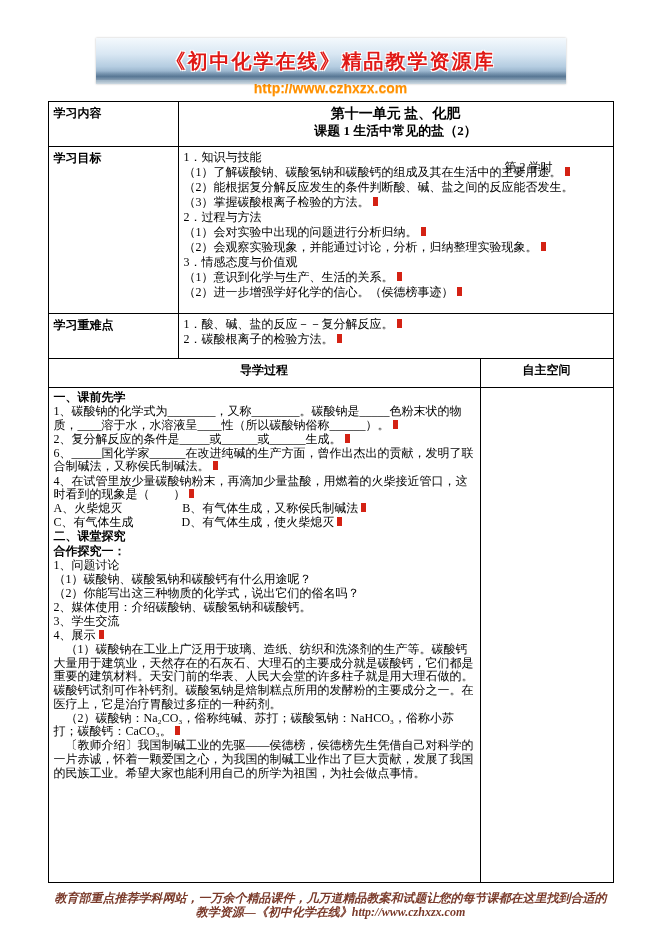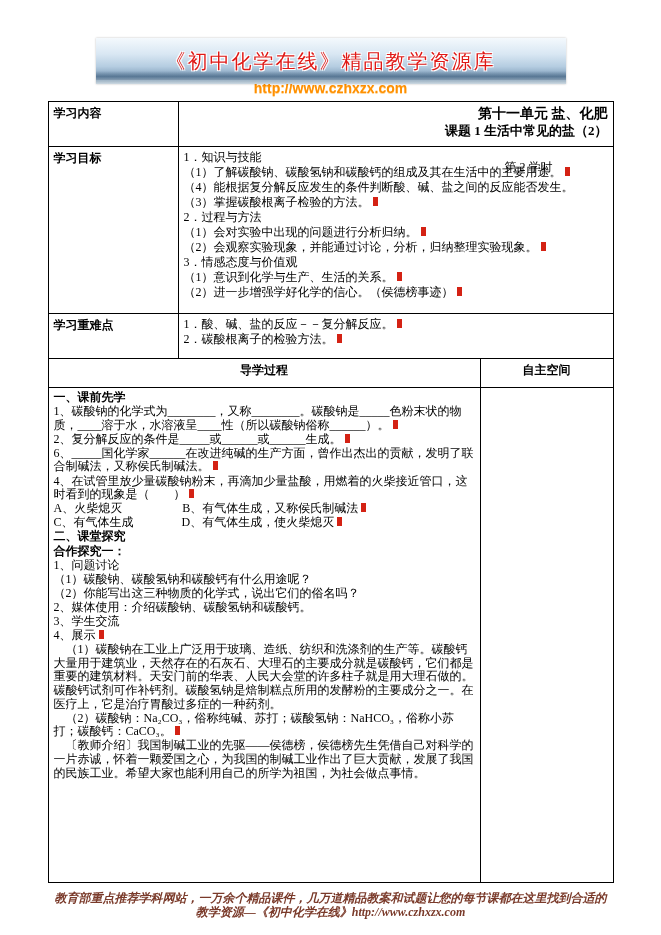--- a/index.html
+++ b/index.html
@@ -6,31 +6,31 @@
   body{width:661px;height:935px;font-family:"Liberation Serif","DejaVu Serif",serif;color:#1a1a1a;}
   .page{position:relative;width:661px;height:935px;overflow:hidden;background:#fff;}
 
   
   .banner{width:470px;height:46px;margin:38px auto 0;position:relative;
     background:linear-gradient(to bottom,#f4f9fd 0%,#d9e7f3 35%,#b5cde1 62%,#7e9db9 84%,#a9bccb 94%,#cdd9e2 100%);
     box-shadow:0 0 2px rgba(0,0,0,.25);
     display:flex;align-items:center;justify-content:center;}
   .banner:after{content:"";position:absolute;left:0;right:0;bottom:4px;height:9px;
     background:linear-gradient(to bottom,rgba(70,100,130,0),rgba(60,90,120,.55) 60%,rgba(90,115,140,.35));}
-  .banner-title{position:relative;z-index:2;color:#e01916;font-weight:normal;font-size:20px;letter-spacing:2px;
+  .banner-title{position:relative;z-index:2;color:#e01916;font-weight:bold;font-size:20px;letter-spacing:2px;
     text-shadow:1px 1px 0 #ffffff,-1px -1px 0 #ffffff,1px -1px 0 #fff,-1px 1px 0 #fff;}
   .banner-url{text-align:center;font-family:"Liberation Sans","DejaVu Sans",sans-serif;
     color:#ff9000;font-weight:bold;font-size:14px;line-height:14px;margin-top:-3px;
     text-shadow:0 1px 0 #ffd9a0;}
 
   
   table.doc{width:565px;margin:6px auto 0;border-collapse:collapse;table-layout:fixed;}
   table.doc td{border:1px solid #000;vertical-align:top;padding:3px 5px;font-size:12px;}
   td.label{vertical-align:middle;text-align:left;font-weight:bold;font-size:13px;color:#000;}
-  td.title-cell{text-align:right;color:#000;}
+  td.title-cell{text-align:center;color:#000;}
   .unit-title{font-weight:bold;font-size:14px;line-height:17px;}
   .topic-line{position:relative;font-weight:bold;font-size:13px;line-height:17px;}
   .session{position:absolute;right:55px;top:1px;font-weight:normal;font-size:12px;margin-top:36px;}
   td.center-head{vertical-align:middle;text-align:center;font-weight:bold;font-size:13px;color:#000;height:22px;}
 
   .red-text{color:#000000;}
   .tline{line-height:15px;}
   .content .tline{line-height:13.6px;margin-bottom:.5px;}
   .tline.bold{font-weight:bold;}
   .tline.ind{text-indent:12px;}
@@ -71,21 +71,21 @@
           <span>课题 1 生活中常见的盐（2）</span>
           <span class="session">第 2 学时</span>
         </div>
       </td>
     </tr>
     <tr>
       <td class="label">学习目标</td>
       <td class="goals-cell red-text" colspan="2">
             <div class="tline"><span>1．知识与技能</span></div>
             <div class="tline"><span>（1）了解碳酸钠、碳酸氢钠和碳酸钙的组成及其在生活中的主要用途。</span><span class="rmark"></span></div>
-            <div class="tline"><span>（4）能根据复分解反应发生的条件判断酸、碱、盐之间的反应能否发生。</span></div>
+            <div class="tline"><span>（2）能根据复分解反应发生的条件判断酸、碱、盐之间的反应能否发生。</span></div>
             <div class="tline"><span>（3）掌握碳酸根离子检验的方法。</span><span class="rmark"></span></div>
             <div class="tline"><span>2．过程与方法</span></div>
             <div class="tline"><span>（1）会对实验中出现的问题进行分析归纳。</span><span class="rmark"></span></div>
             <div class="tline"><span>（2）会观察实验现象，并能通过讨论，分析，归纳整理实验现象。</span><span class="rmark"></span></div>
             <div class="tline"><span>3．情感态度与价值观</span></div>
             <div class="tline"><span>（1）意识到化学与生产、生活的关系。</span><span class="rmark"></span></div>
             <div class="tline"><span>（2）进一步增强学好化学的信心。（侯德榜事迹）</span><span class="rmark"></span></div>
           </td>
     </tr>
     <tr>

